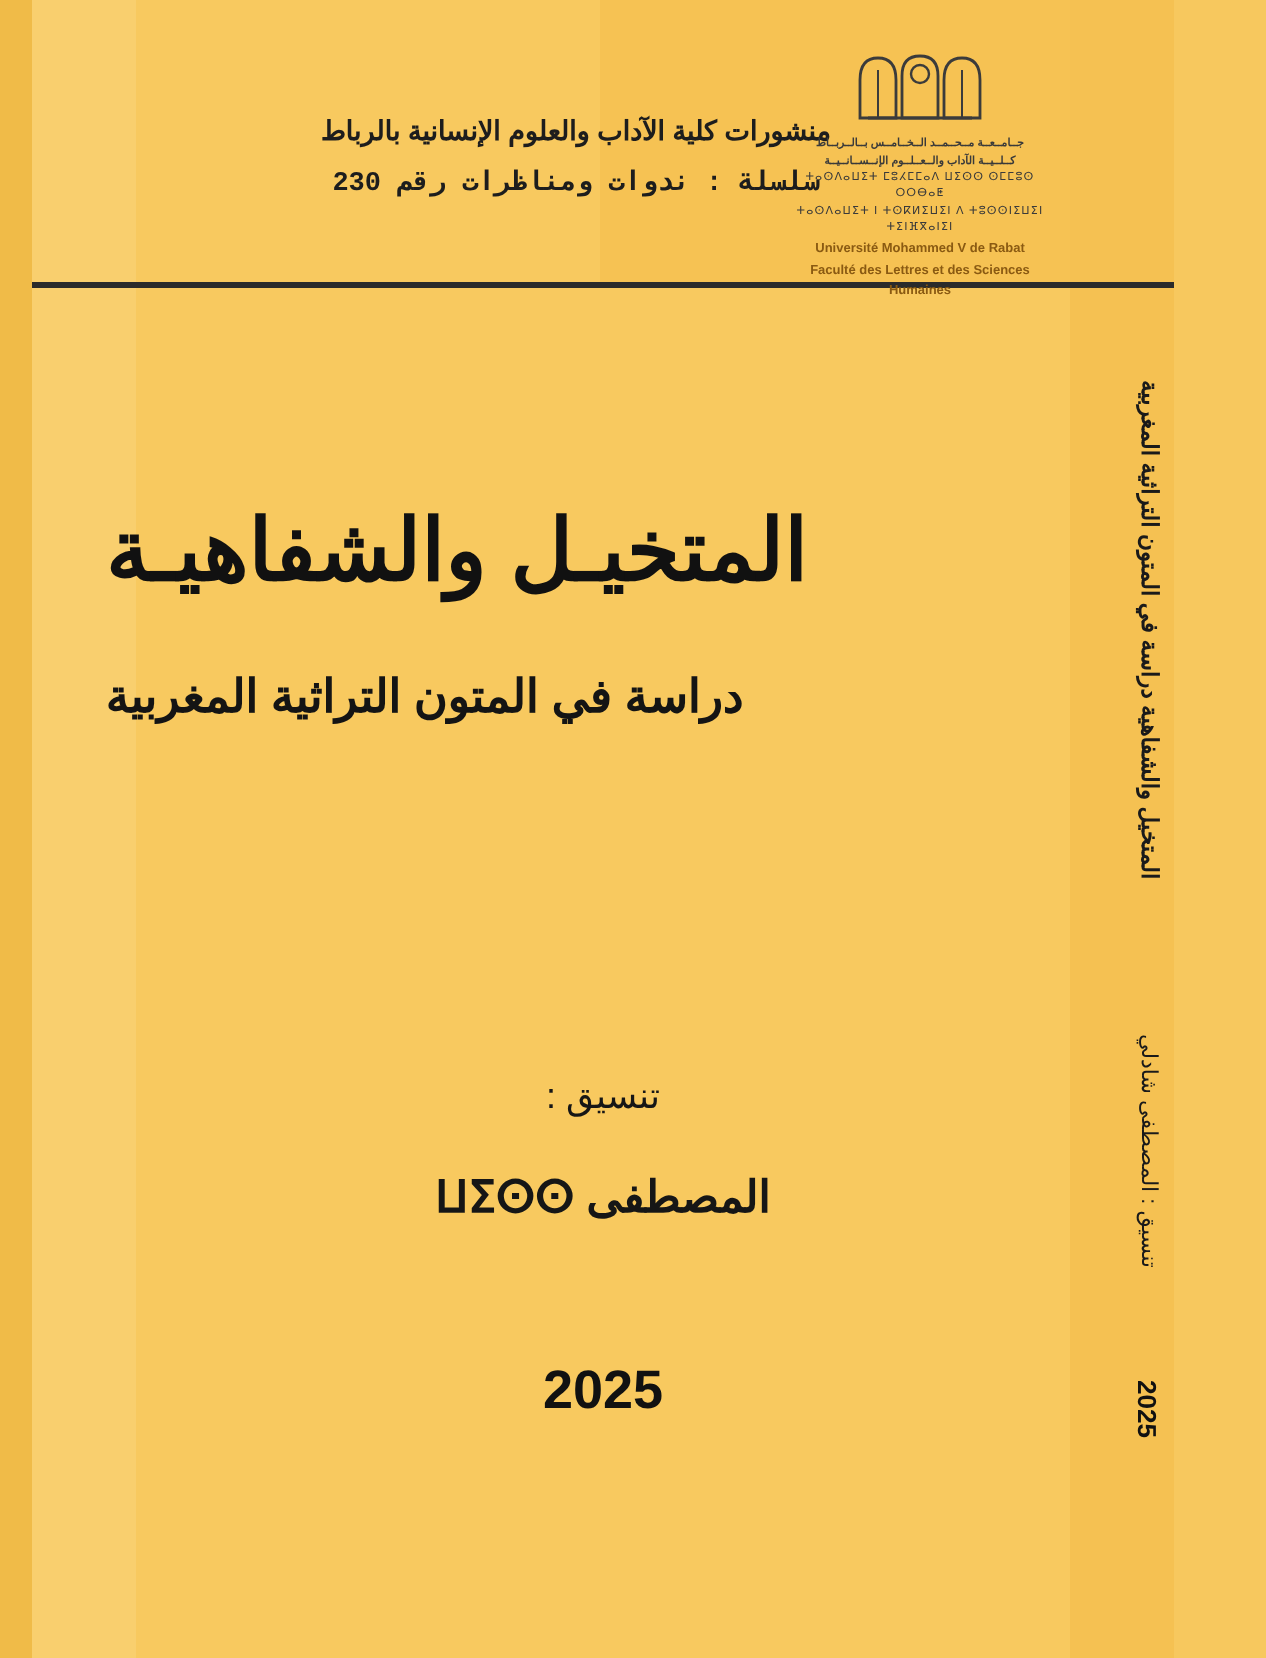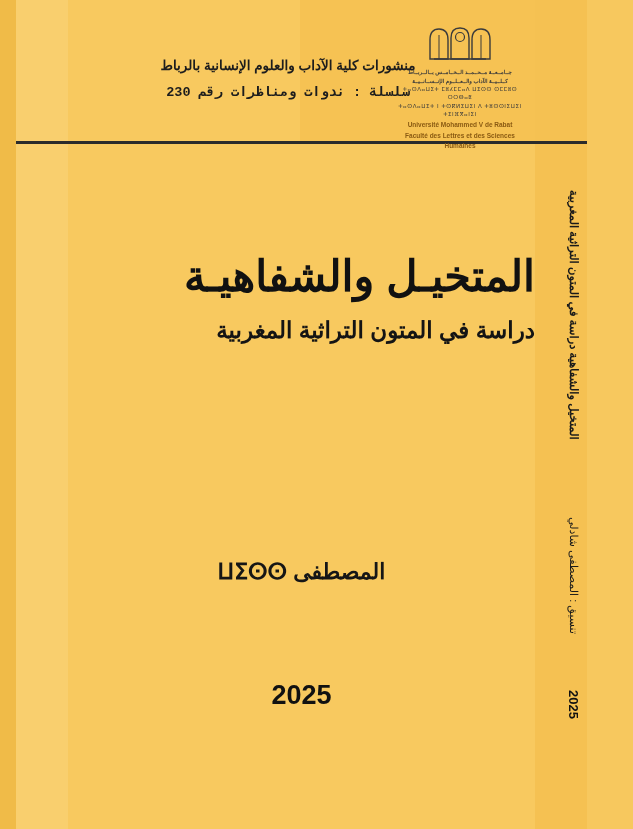--- a/index.html
+++ b/index.html
@@ -144,35 +144,35 @@
     margin-top: 2px;
     font-weight: bold;
   }
 
   
   .title-block {
     position: absolute;
     left: 53px;
     right: 98px;
     top: 250px;
-    text-align: right;
+    text-align: left;
     direction: rtl;
     color: #111111;
   }
   .main-title {
     font-size: 43px;
     font-weight: bold;
     line-height: 1.25;
     letter-spacing: -1px;
   }
   .subtitle {
     font-size: 23px;
     font-weight: bold;
     line-height: 1.4;
-    margin-top: 10px;
+    margin-top: 28px;
     color: #141414;
   }
 
   
   .editor-block {
     position: absolute;
     left: 68px;
     right: 98px;
     top: 535px;
     text-align: center;
@@ -279,20 +279,21 @@
     <div class="emblem-fr">Université Mohammed V de Rabat</div>
     <div class="emblem-fr">Faculté des Lettres et des Sciences Humaines</div>
   </div>
 
   <div class="title-block">
     <div class="main-title">المتخيـل والشفاهيـة</div>
     <div class="subtitle">دراسة في المتون التراثية المغربية</div>
   </div>
 
   <div class="editor-block">
+    <div class="editor-label">تنسيق :</div>
     <div class="editor-name">المصطفى ⵡⵉⵙⵙ</div>
   </div>
 
   <div class="year">2025</div>
 
   <div class="spine-text spine-title">المتخيل والشفاهية دراسة في المتون التراثية المغربية</div>
   <div class="spine-text spine-editor">تنسيق : المصطفى شادلي</div>
   <div class="spine-year">2025</div>
 
 </div>

